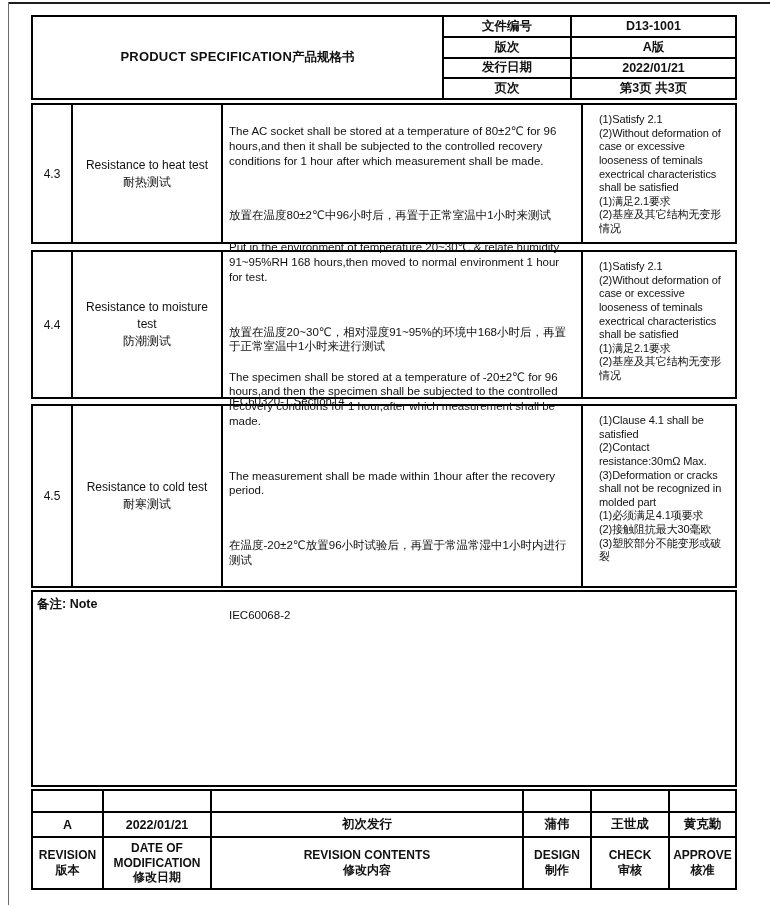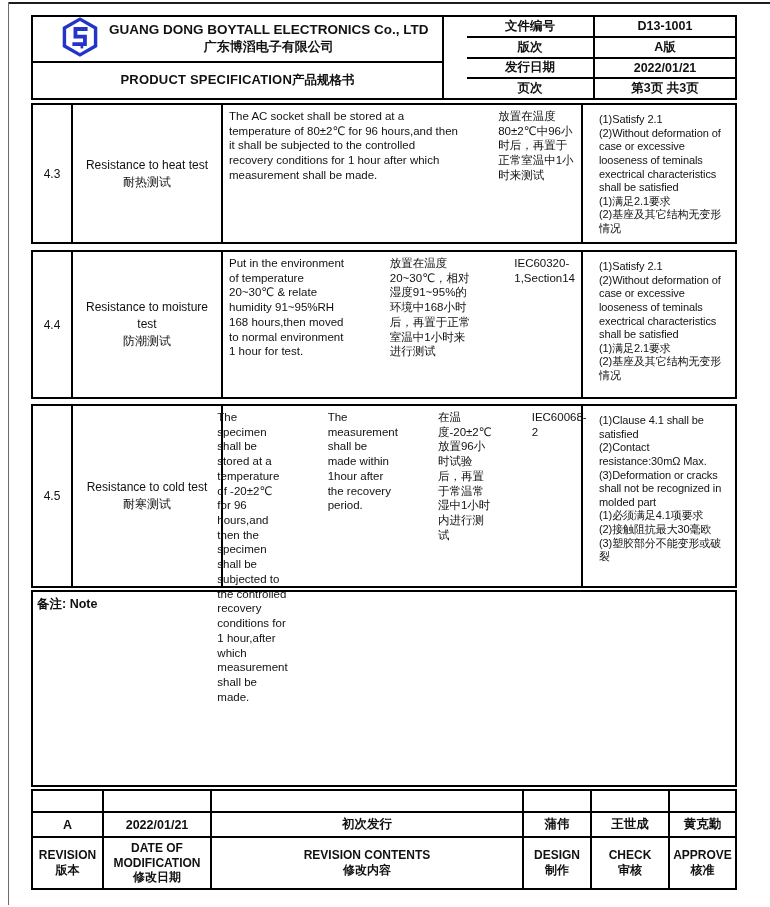--- a/index.html
+++ b/index.html
@@ -17,34 +17,34 @@
   
   #header-box{left:31px;top:15px;width:706px;height:85px;border:2px solid #000;box-sizing:border-box;display:flex;}
   .hdr-left{width:411px;border-right:2px solid #000;display:flex;flex-direction:column;box-sizing:border-box;}
   .hdr-company{height:46px;border-bottom:2px solid #000;box-sizing:border-box;display:flex;align-items:center;justify-content:flex-start;padding-left:28px;gap:10px;}
   .company-text{flex:1;text-align:center;padding-right:18px;}
   .company-en{font-size:13.5px;font-weight:bold;white-space:nowrap;}
   .company-cn{font-size:13px;font-weight:bold;margin-top:1px;}
   .hdr-product{flex:1;display:flex;flex-direction:row;align-items:center;justify-content:center;line-height:1.25;}
   .title-en{font-size:13px;font-weight:bold;letter-spacing:0.2px;}
   .title-cn{font-size:12.5px;font-weight:bold;}
-  .hdr-right{flex:1;display:flex;flex-direction:column;padding-left:23px;}
+  .hdr-right{flex:1;display:flex;flex-direction:column;}
   .meta-row{flex:1;display:flex;border-bottom:2px solid #000;box-sizing:border-box;}
   .meta-row:last-child{border-bottom:none;}
   .meta-label{width:128px;border-right:2px solid #000;box-sizing:border-box;display:flex;align-items:center;justify-content:center;font-weight:bold;font-size:12.5px;}
   .meta-value{flex:1;display:flex;align-items:center;justify-content:center;font-weight:bold;font-size:12.5px;}
 
   
   .test-row{position:absolute;left:31px;width:706px;border:2px solid #000;box-sizing:border-box;display:flex;}
   #test-0{top:103px;height:141px;}
   #test-1{top:250px;height:149px;}
   #test-2{top:404px;height:184px;}
   .cell-item{width:40px;border-right:2px solid #000;box-sizing:border-box;display:flex;align-items:center;justify-content:center;font-size:12px;}
   .cell-name{width:150px;border-right:2px solid #000;box-sizing:border-box;display:flex;flex-direction:column;align-items:center;justify-content:center;text-align:center;font-size:12px;line-height:1.4;padding:0 4px;}
-  .cell-method{width:360px;border-right:2px solid #000;box-sizing:border-box;display:flex;flex-direction:row;justify-content:center;padding:4px 6px;font-size:11.5px;line-height:1.28;gap:40px;}
+  .cell-method{width:360px;border-right:2px solid #000;box-sizing:border-box;display:flex;flex-direction:column;justify-content:center;padding:4px 6px;font-size:11.5px;line-height:1.28;gap:40px;}
   .cell-method p{margin:0;}
   .cell-req{flex:1;padding:8px 3px 3px 16px;font-size:11px;line-height:1.24;letter-spacing:-0.1px;}
   .cell-req p{margin:0;}
 
   
   #note-box{left:31px;top:590px;width:706px;height:197px;border:2px solid #000;box-sizing:border-box;padding:2px 4px;}
   .note-label{font-weight:bold;font-size:12.5px;}
 
   
   #rev-table{left:31px;top:789px;width:706px;height:101px;border:2px solid #000;box-sizing:border-box;display:flex;flex-direction:column;}
@@ -58,33 +58,20 @@
   #rev-head .cn{font-size:12px;}
 </style>
 </head>
 <body>
 
 <div class="abs" id="top-rule"></div>
 <div class="abs" id="left-rule"></div>
 
 <div class="abs" id="header-box">
   <div class="hdr-left">
-    <div class="hdr-company">
-      <span>
-        <svg width="38" height="40" viewBox="0 0 100 104" aria-hidden="true">
-          <path d="M50 5 L91 28.5 V75.5 L50 99 L9 75.5 V28.5 Z" fill="none" stroke="var(--brand,#2433c8)" stroke-width="9"></path>
-          <path d="M70 31 H38 V51 H63 V71 H30" fill="none" stroke="var(--brand,#2433c8)" stroke-width="10"></path>
-          <path d="M55 71 L55 82" fill="none" stroke="var(--brand,#2433c8)" stroke-width="7"></path>
-        </svg>
-      </span>
-      <span class="company-text">
-        <div class="company-en">GUANG DONG BOYTALL ELECTRONICS Co., LTD</div>
-        <div class="company-cn">广东博滔电子有限公司</div>
-      </span>
-    </div>
     <div class="hdr-product">
       <div class="title-en">PRODUCT SPECIFICATION</div>
       <div class="title-cn">产品规格书</div>
     </div>
   </div>
   <div class="hdr-right">
     <div class="meta-row">
       <div class="meta-label">文件编号</div>
       <div class="meta-value">D13-1001</div>
     </div>

